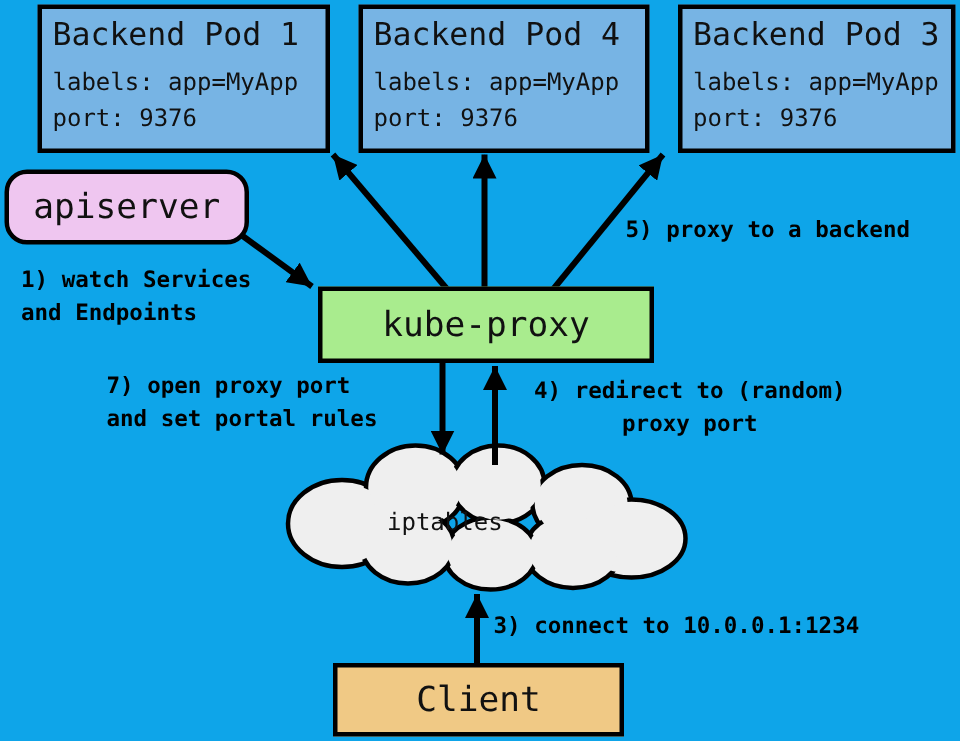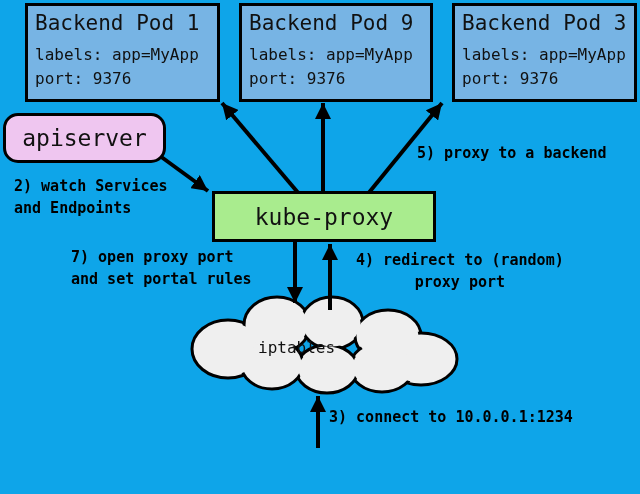--- a/index.html
+++ b/index.html
@@ -113,43 +113,46 @@
     </g>
   </svg>
 
   <div class="box pod" style="left: 25px; top: 3px; width: 195px; height: 99px; background-color: rgb(119, 180, 228);">
     <div class="pod-title">Backend Pod 1</div>
     <div class="pod-line">labels: app=MyApp</div>
     <div class="pod-line">port: 9376</div>
   </div>
 
   <div class="box pod" style="left: 239px; top: 3px; width: 194px; height: 99px; background-color: rgb(119, 180, 228);">
-    <div class="pod-title">Backend Pod 9</div>
+    <div class="pod-title">Backend Pod 4</div>
     <div class="pod-line">labels: app=MyApp</div>
     <div class="pod-line">port: 9376</div>
   </div>
 
   <div class="box pod" style="left: 452px; top: 3px; width: 185px; height: 99px; background-color: rgb(119, 180, 228);">
     <div class="pod-title">Backend Pod 3</div>
     <div class="pod-line">labels: app=MyApp</div>
     <div class="pod-line">port: 9376</div>
   </div>
 
   <div class="box node-label-box" style="left: 3px; top: 113px; width: 163px; height: 50px; background-color: rgb(239, 198, 240); border-radius: 15px;">
     <span>apiserver</span>
   </div>
 
   <div class="box node-label-box" style="left: 212px; top: 191px; width: 224px; height: 51px; background-color: rgb(169, 236, 142);">
     <span>kube-proxy</span>
   </div>
 
+  <div class="box node-label-box" style="left: 222px; top: 442px; width: 194px; height: 49px; background-color: rgb(240, 201, 133);">
+    <span>Client</span>
+  </div>
 
   <div class="cloud-label" style="left:258px; top:338px;">iptables</div>
 
-  <div class="note" style="left:14px; top:176px;">2) watch Services
+  <div class="note" style="left:14px; top:176px;">1) watch Services
 and Endpoints</div>
 
   <div class="note" style="left:71px; top:247px;">7) open proxy port
 and set portal rules</div>
 
   <div class="note" style="left:329px; top:407px;">3) connect to 10.0.0.1:1234</div>
 
   <div class="note" style="left:356px; top:250px;text-align:center;">4) redirect to (random)
 proxy port</div>
 

